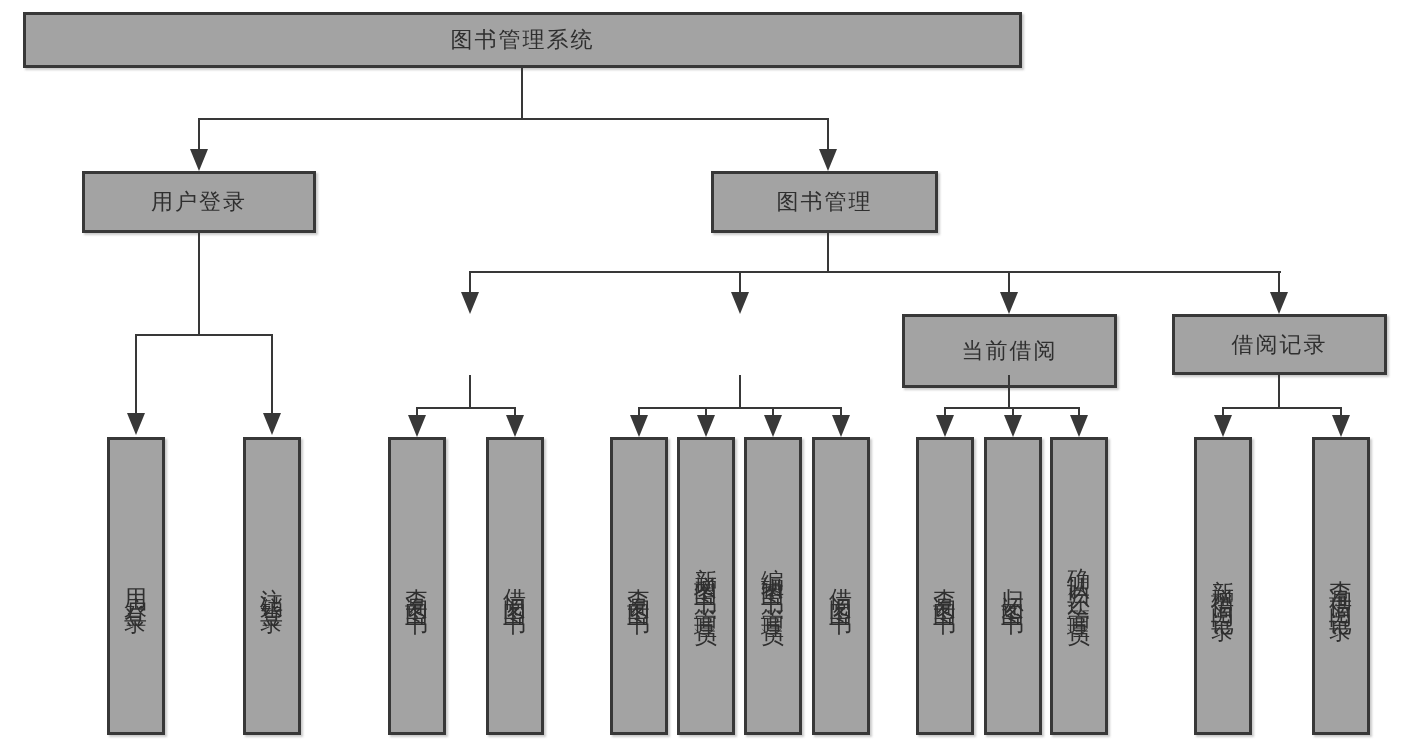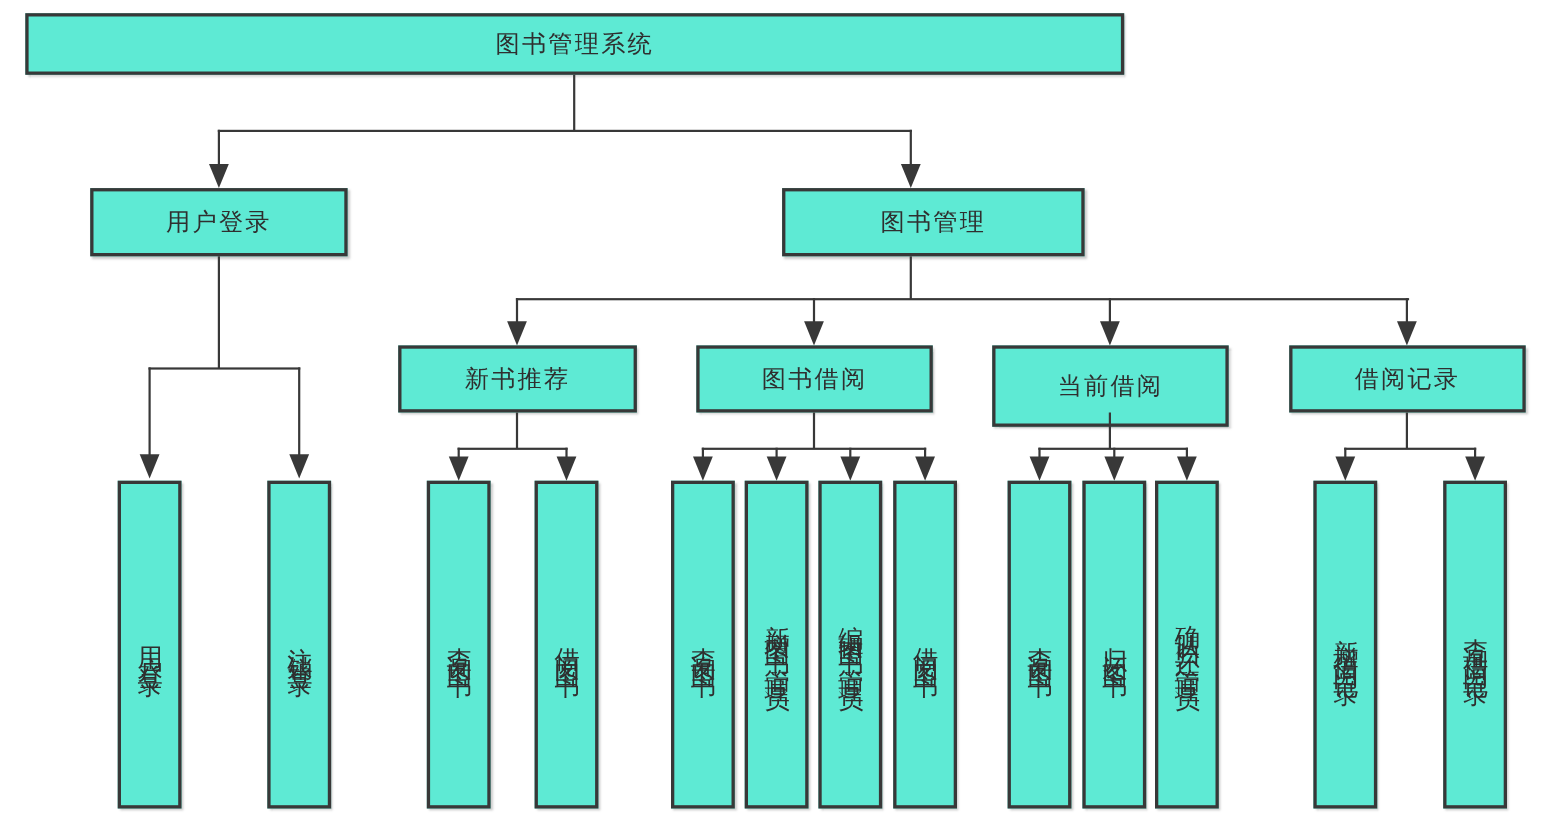--- a/index.html
+++ b/index.html
@@ -2,21 +2,21 @@
 <html><head>
 <meta charset="utf-8">
 <style>
   html,body{margin:0;padding:0;background:#ffffff;}
   .stage{
     position:relative;width:1405px;height:747px;background:#ffffff;
     font-family:"DejaVu Sans","Liberation Sans",sans-serif;
     overflow:hidden;
   }
   .box{
-    position:absolute;background:#5eead4;border:3px solid #383838;
+    position:absolute;background:#a3a3a3;border:3px solid #383838;
     display:flex;align-items:center;justify-content:center;
     color:#2f2f2f;box-sizing:border-box;
     box-shadow:2px 2px 2px rgba(140,140,140,.45);
   }
   .hlabel{font-size:22px;letter-spacing:2px;white-space:nowrap;}
   .vtext{
     writing-mode:vertical-rl;text-orientation:mixed;
     font-size:23px;letter-spacing:8px;line-height:1.05;color:#2f2f2f;
     white-space:nowrap;
   }
@@ -40,42 +40,40 @@
   <div class="box hlabel" style="left:23px;top:12px;width:999px;height:56px;">图书管理系统</div>
 
   <div class="v" style="left:521px;top:68px;height:51px;"></div>
   <div class="h" style="left:198px;top:118px;width:631px;"></div>
   <div class="v" style="left:198px;top:118px;height:33px;"></div>
   <div class="arrow" style="left:190px;top:149px;"></div>
   <div class="v" style="left:827px;top:118px;height:33px;"></div>
   <div class="arrow" style="left:819px;top:149px;"></div>
 
   <div class="box hlabel" style="left:82px;top:171px;width:234px;height:62px;">用户登录</div>
-  <div class="box hlabel" style="left:711px;top:171px;width:275px;height:62px;">图书管理</div>
+  <div class="box hlabel" style="left:711px;top:171px;width:227px;height:62px;">图书管理</div>
 
   <div class="v" style="left:198px;top:233px;height:102px;"></div>
   <div class="h" style="left:135px;top:334px;width:138px;"></div>
   <div class="v" style="left:135px;top:334px;height:81px;"></div>
   <div class="arrow" style="left:127px;top:413px;"></div>
   <div class="v" style="left:271px;top:334px;height:81px;"></div>
   <div class="arrow" style="left:263px;top:413px;"></div>
 
   <div class="v" style="left:827px;top:233px;height:39px;"></div>
   <div class="h" style="left:469px;top:271px;width:812px;"></div>
   <div class="v" style="left:469px;top:271px;height:23px;"></div>
   <div class="arrow" style="left:461px;top:292px;"></div>
   <div class="v" style="left:739px;top:271px;height:23px;"></div>
   <div class="arrow" style="left:731px;top:292px;"></div>
   <div class="v" style="left:1008px;top:271px;height:23px;"></div>
   <div class="arrow" style="left:1000px;top:292px;"></div>
   <div class="v" style="left:1278px;top:271px;height:23px;"></div>
   <div class="arrow" style="left:1270px;top:292px;"></div>
 
-  <div class="box hlabel" style="left:362px;top:314px;width:217px;height:61px;">新书推荐</div>
-  <div class="box hlabel" style="left:633px;top:314px;width:215px;height:61px;">图书借阅</div>
   <div class="box hlabel" style="left:902px;top:314px;width:215px;height:74px;">当前借阅</div>
   <div class="box hlabel" style="left:1172px;top:314px;width:215px;height:61px;">借阅记录</div>
 
   <div class="v" style="left:469px;top:375px;height:33px;"></div>
   <div class="h" style="left:416px;top:407px;width:100px;"></div>
   <div class="v" style="left:416px;top:407px;height:10px;"></div>
   <div class="arrow" style="left:408px;top:415px;"></div>
   <div class="v" style="left:514px;top:407px;height:10px;"></div>
   <div class="arrow" style="left:506px;top:415px;"></div>
 

